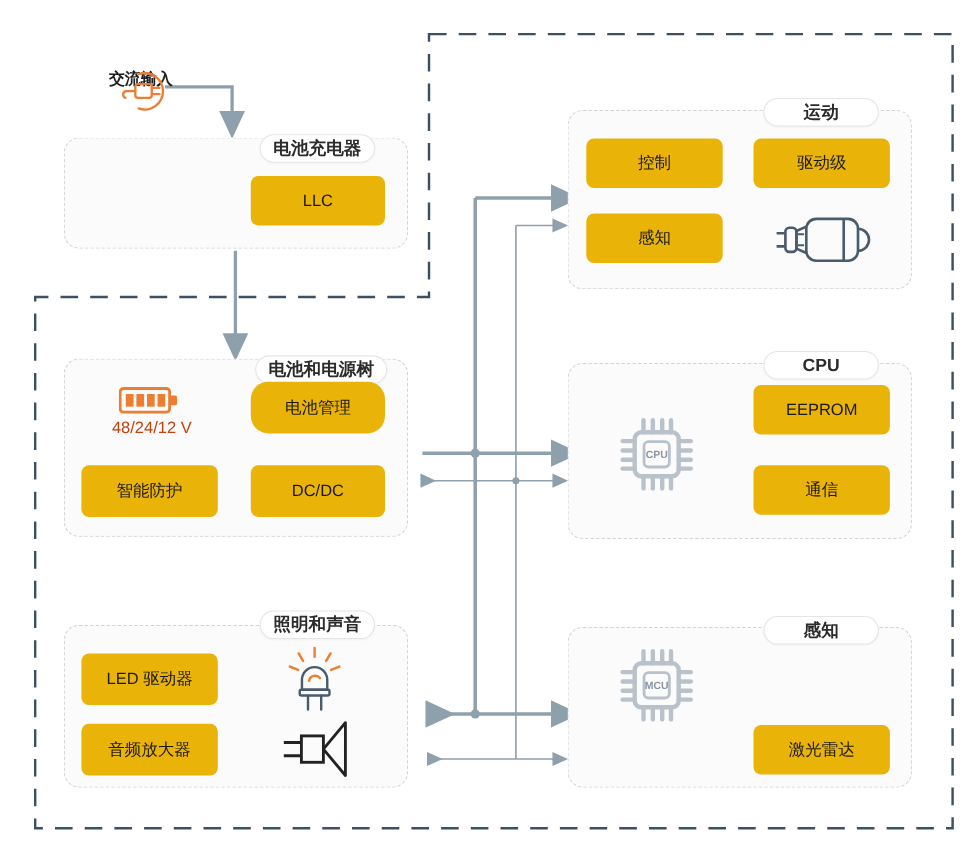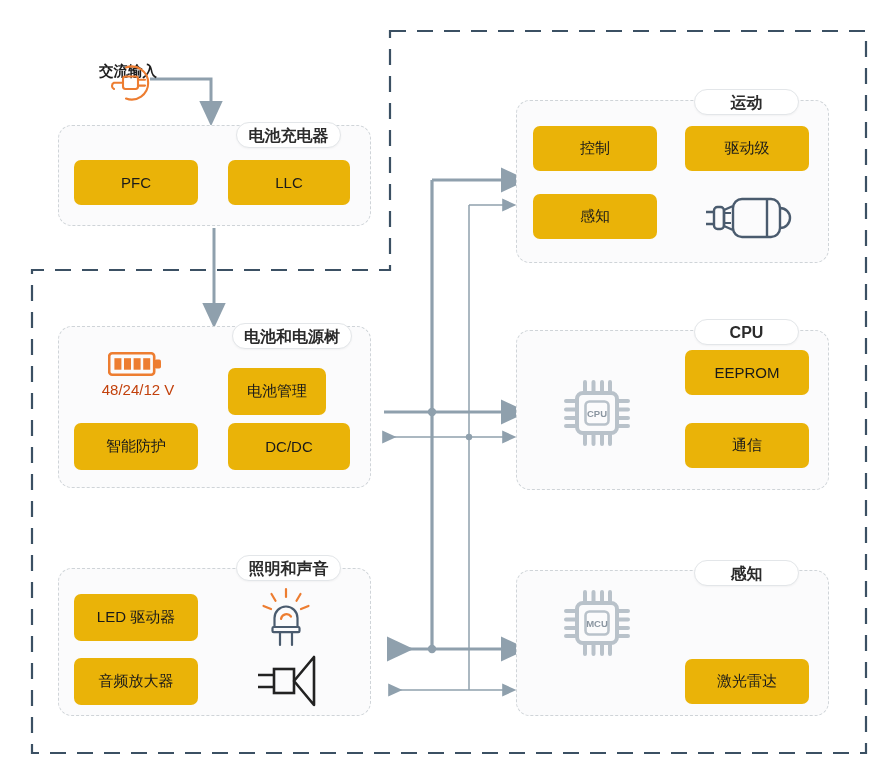--- a/index.html
+++ b/index.html
@@ -112,37 +112,36 @@
 
     <rect x="19" y="19.5" width="15" height="12.5" rx="2.4" fill="none" stroke="#ed7d31" stroke-width="2.1"></rect>
 
     <path d="M 34,22.8 L 41,22.8 M 34,28.6 L 41,28.6" fill="none" stroke="#ed7d31" stroke-width="2.1" stroke-linecap="round"></path>
 
     <path d="M 19,25.8 L 10,25.8 A 3.4,3.4 0 0 0 10,32" fill="none" stroke="#ed7d31" stroke-width="2.1" stroke-linecap="round"></path>
   </svg>
 
   <div class="group" style="left:58px;top:125px;width:313px;height:101px;"></div>
   <div class="group-label" style="left:236px;top:122px;width:105px;">电池充电器</div>
-  <div class="blk" style="left:74px;top:160px;width:124px;height:45px;">PFC</div>
   <div class="blk" style="left:228px;top:160px;width:122px;height:45px;">LLC</div>
 
   <div class="group" style="left:58px;top:326px;width:313px;height:162px;"></div>
   <div class="group-label" style="left:232px;top:323px;width:120px;">电池和电源树</div>
 
   <svg class="icon" style="left:108px;top:350px;" width="60" height="28" viewBox="0 0 60 28">
     <rect x="1.2" y="3.2" width="45" height="21.5" rx="3" fill="none" stroke="#ed7d31" stroke-width="2.6"></rect>
     <rect x="46.5" y="9.5" width="6.5" height="9" rx="1.8" fill="#ed7d31"></rect>
     <rect x="6.4" y="8.2" width="7" height="11.5" fill="#ed7d31"></rect>
     <rect x="16" y="8.2" width="7" height="11.5" fill="#ed7d31"></rect>
     <rect x="25.6" y="8.2" width="7" height="11.5" fill="#ed7d31"></rect>
     <rect x="35.2" y="8.2" width="7" height="11.5" fill="#ed7d31"></rect>
   </svg>
   <div class="txt" id="battery-voltage-label">48/24/12 V</div>
 
-  <div class="blk" style="left:228px;top:368px;width:98px;height:47px;">电池管理</div>
+  <div class="blk" style="left:228px;top:347px;width:122px;height:47px;border-radius:16px;">电池管理</div>
   <div class="blk" style="left:74px;top:423px;width:124px;height:47px;">智能防护</div>
   <div class="blk" style="left:228px;top:423px;width:122px;height:47px;">DC/DC</div>
 
   <div class="group" style="left:58px;top:568px;width:313px;height:148px;"></div>
   <div class="group-label" style="left:236px;top:555px;width:105px;">照明和声音</div>
 
   <div class="blk" style="left:74px;top:594px;width:124px;height:47px;">LED 驱动器</div>
   <div class="blk" style="left:74px;top:658px;width:124px;height:47px;">音频放大器</div>
 
   <svg class="icon" style="left:258px;top:587px;" width="56" height="62" viewBox="0 0 56 62">

